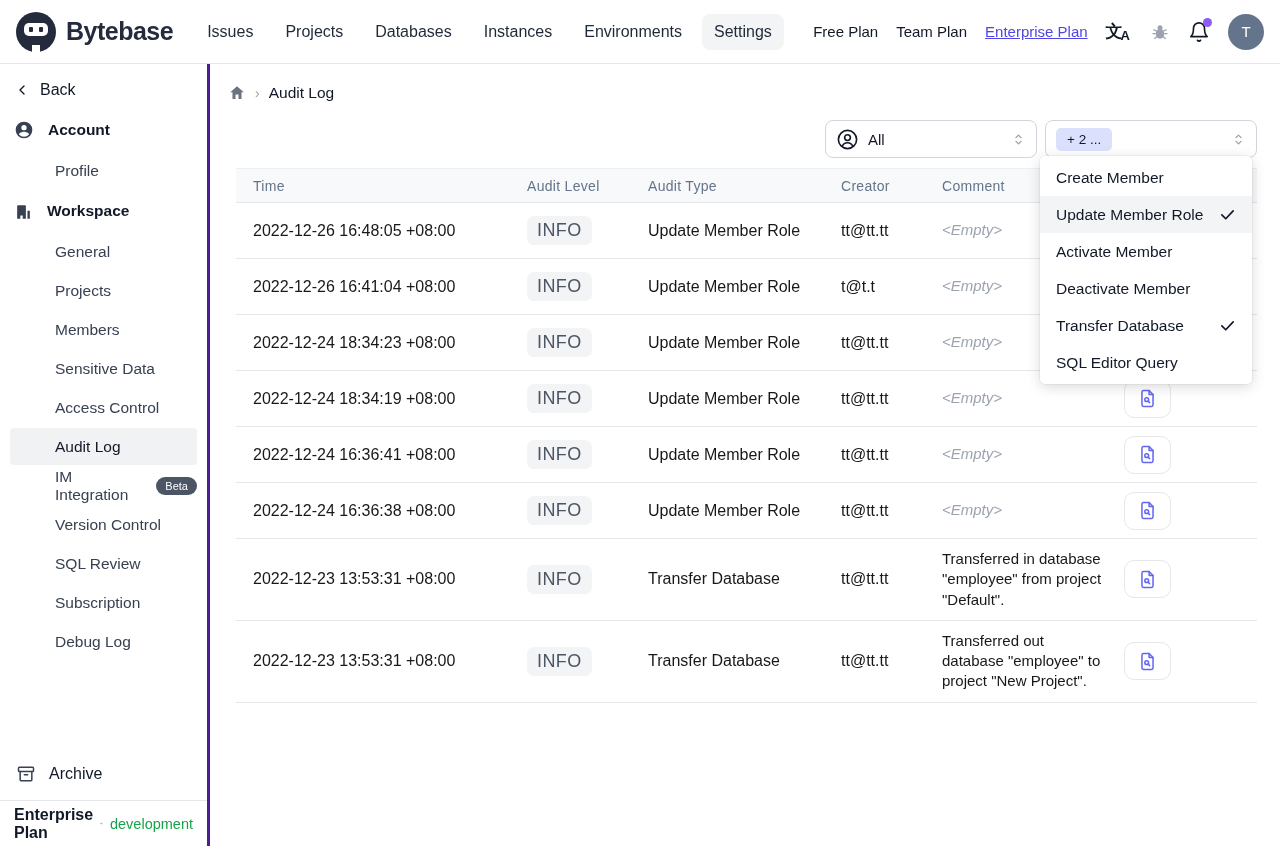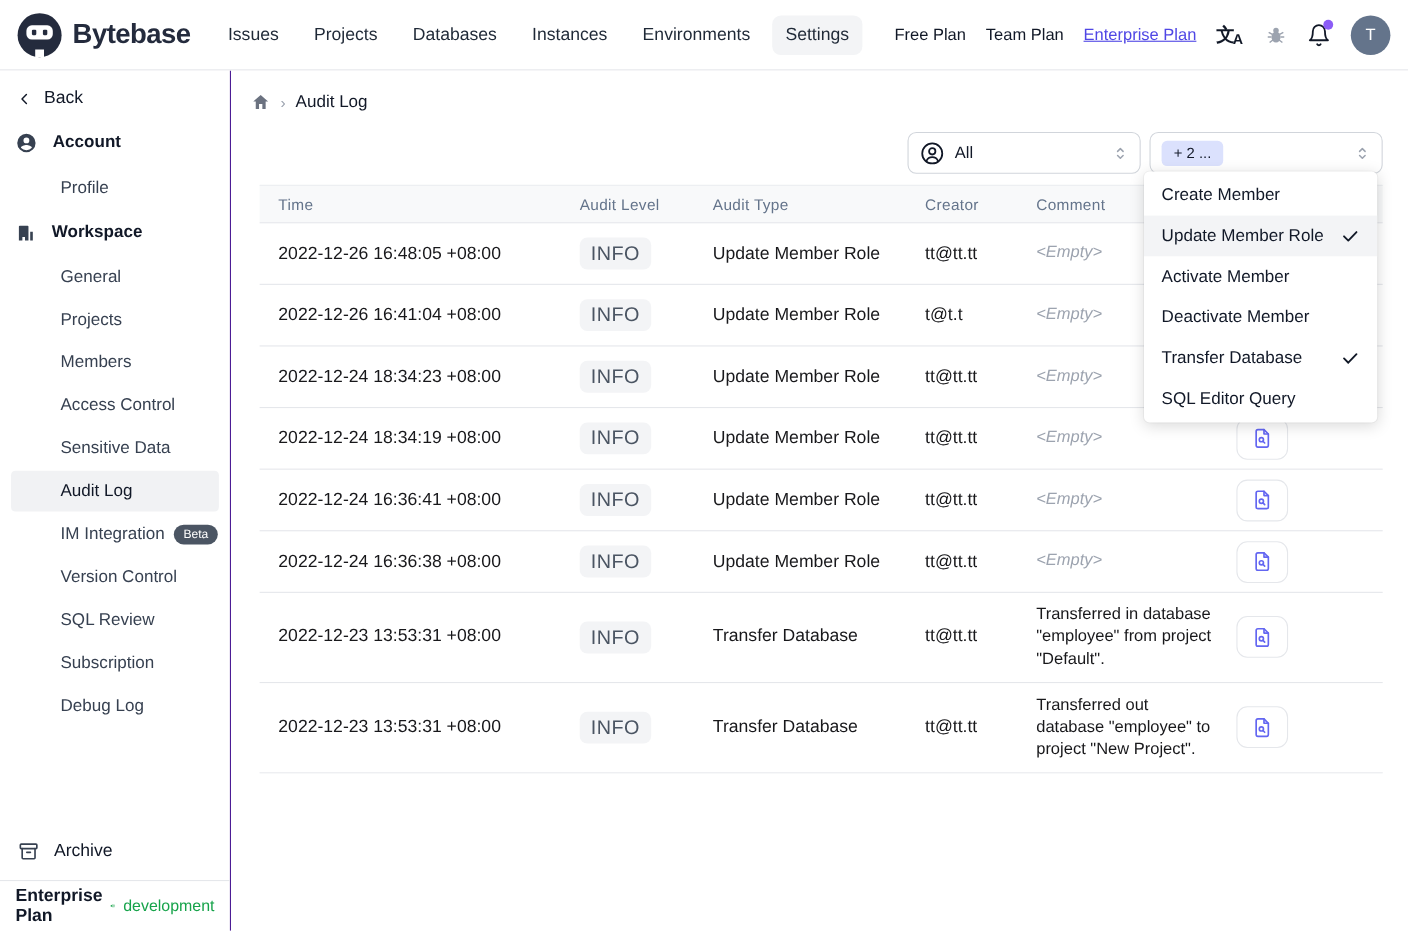--- a/index.html
+++ b/index.html
@@ -24,21 +24,21 @@
   .plan-link { font-size:15px; color:#4f46e5; text-decoration:underline; cursor:pointer; }
   .icon-btn { position:relative; display:flex; align-items:center; cursor:pointer; }
   .translate-glyph { font-size:17px; font-weight:700; color:#111827; }
   .translate-glyph .a { font-size:13px; position:relative; top:3px; left:-2px; }
   .bell-dot { position:absolute; right:-2px; top:-3px; width:9px; height:9px; border-radius:50%; background:#8b5cf6; }
   .avatar { width:36px; height:36px; border-radius:50%; background:#64748b; color:#fff;
     display:flex; align-items:center; justify-content:center; font-size:15px; }
 
   
   .sidebar { position:absolute; top:64px; left:0; bottom:0; width:210px;
-    border-right:1px solid #4c1d95; background:#fff; display:flex; flex-direction:column; z-index:5; }
+    border-right:3px solid #4c1d95; background:#fff; display:flex; flex-direction:column; z-index:5; }
   .side-scroll { padding-top:6px; flex:1 1 auto; }
   .back-item { display:flex; align-items:center; gap:10px; height:40px; padding:0 14px; cursor:pointer; font-size:16px; color:#111827; }
   .side-section-header { display:flex; align-items:center; gap:14px; height:40px; padding:0 14px; font-size:15.5px; font-weight:600; color:#111827; }
   .side-item { display:flex; align-items:center; height:37px; margin:2px 10px; padding:0 0 0 45px;
     font-size:15.5px; color:#374151; border-radius:4px; cursor:pointer; gap:8px; }
   .side-item.active { background:#f1f2f4; color:#111827; }
   .beta-badge { background:#4b5563; color:#fff; font-size:11px; padding:3px 9px; border-radius:999px; }
   .archive-item { display:flex; align-items:center; gap:13px; height:40px; padding:0 16px; font-size:16px; color:#111827; cursor:pointer; margin-bottom:6px; }
   .side-footer { border-top:1px solid #e5e7eb; height:46px; display:flex; align-items:center; gap:7px; padding:0 14px; }
   .side-footer .plan { font-size:16px; font-weight:700; color:#111827; }
@@ -156,24 +156,24 @@
         <div class="side-item">
           <span>General</span>
         </div>
         <div class="side-item">
           <span>Projects</span>
         </div>
         <div class="side-item">
           <span>Members</span>
         </div>
         <div class="side-item">
+          <span>Sensitive Data</span>
+        </div>
+        <div class="side-item">
           <span>Access Control</span>
-        </div>
-        <div class="side-item">
-          <span>Sensitive Data</span>
         </div>
         <div class="side-item active">
           <span>Audit Log</span>
         </div>
         <div class="side-item">
           <span>IM Integration</span>
           <span class="beta-badge">Beta</span>
         </div>
         <div class="side-item">
           <span>Version Control</span>

